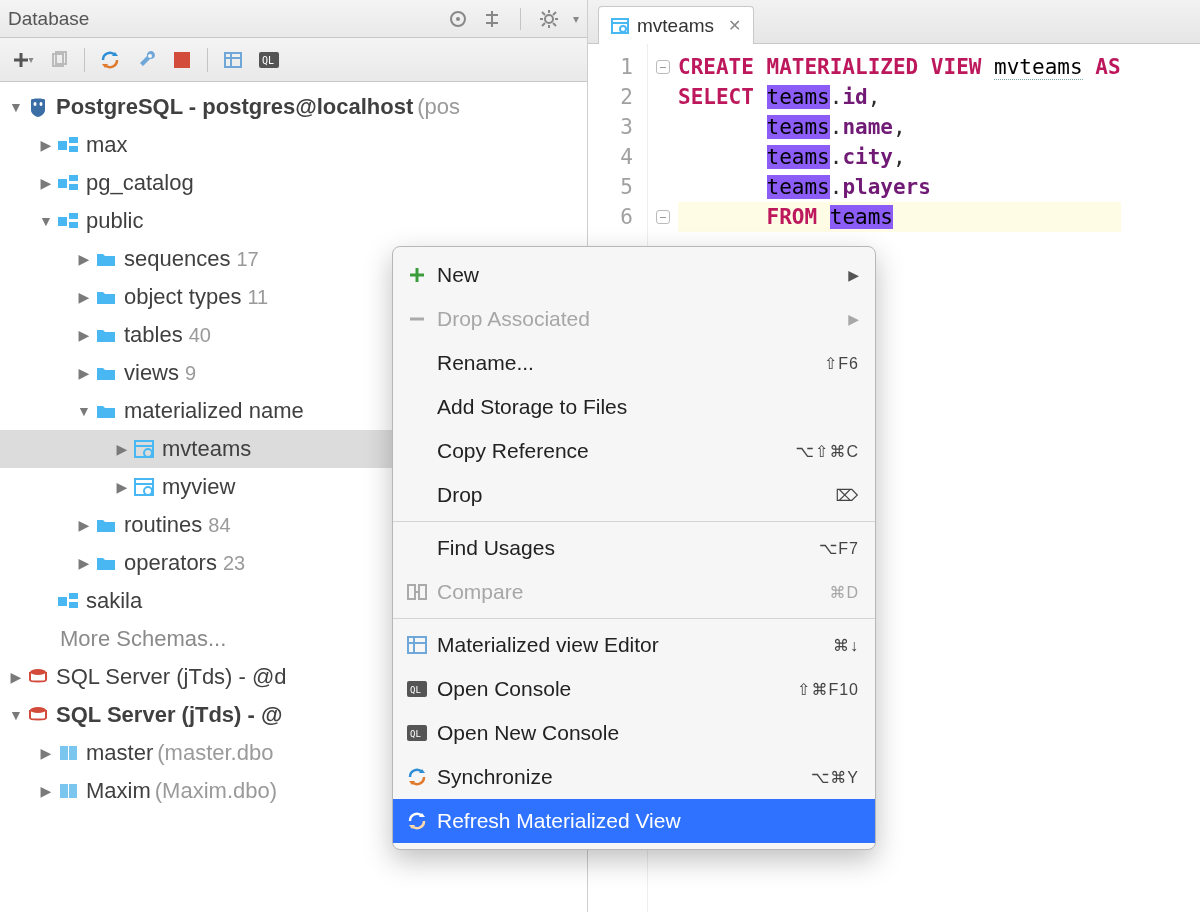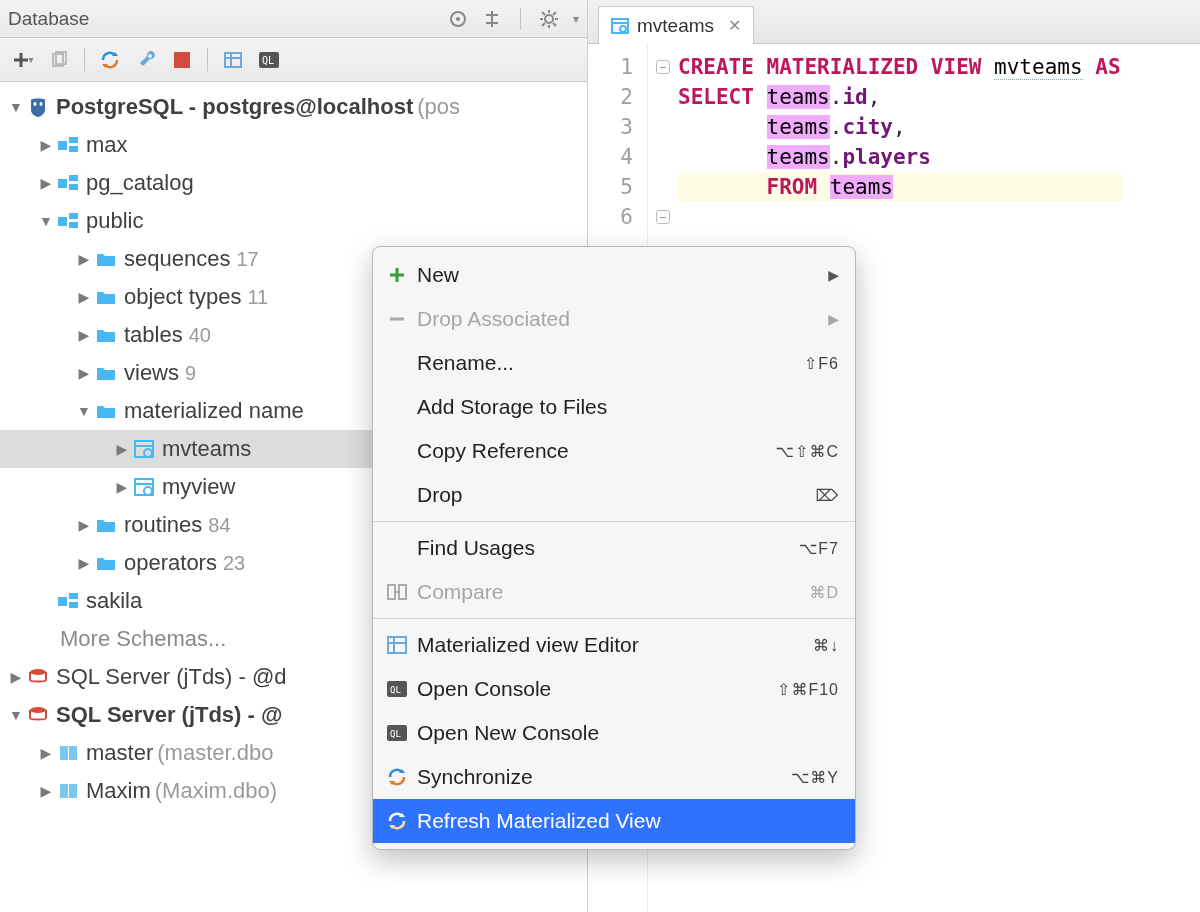--- a/index.html
+++ b/index.html
@@ -117,28 +117,28 @@
   .fold-marker {
     width:14px; height:14px; border:1px solid #bbb; border-radius:3px; position:relative;
   }
   .fold-marker::after {
     content:""; position:absolute; left:3px; right:3px; top:6px; height:1px; background:#999;
   }
   .code { padding-top:8px; }
   .code .line { height:30px; line-height:30px; white-space:pre; }
   .kw { color:#be185d; font-weight:700; }
   .ident { color:#000; }
-  .ident-bg { background:#f0abfc; }
+  .ident-bg { background:#8b5cf6; }
   .prop { color:#701a75; font-weight:700; }
   .carethl { background:#fffce6; display:inline-block; width:100%; }
 
   
   .ctx-menu {
     position: absolute;
-    left: 372px;
+    left: 392px;
     top: 246px;
     width: 484px;
     background: #f6f6f6;
     border: 1px solid #b8b8b8;
     border-radius: 8px;
     box-shadow: 0 10px 28px rgba(0,0,0,0.25);
     padding: 6px 0;
     font-size: 21px;
   }
   .ctx-item {
@@ -506,20 +506,21 @@
           <div></div>
           <div></div>
           <div></div>
         <div>
             <span class="fold-marker"></span>
           </div>
       </div>
       <div class="code">
         <div class="line"><span class="kw">CREATE MATERIALIZED VIEW </span><span class="ident" style="border-bottom:1px dotted #7aa">mvteams</span><span class="kw"> AS</span></div>
         <div class="line"><span class="kw">SELECT </span><span class="ident ident-bg">teams</span><span>.</span><span class="prop">id</span><span>,</span></div>
+        <div class="line"><span>       </span><span class="ident ident-bg">teams</span><span>.</span><span class="prop">name</span><span>,</span></div>
         <div class="line"><span>       </span><span class="ident ident-bg">teams</span><span>.</span><span class="prop">city</span><span>,</span></div>
         <div class="line"><span>       </span><span class="ident ident-bg">teams</span><span>.</span><span class="prop">players</span></div>
         <div class="line carethl"><span>       </span><span class="kw">FROM </span><span class="ident ident-bg">teams</span></div>
       </div>
     </div>
   </div>
 </div>
 
 <div class="ctx-menu">
   <div class="ctx-item">

